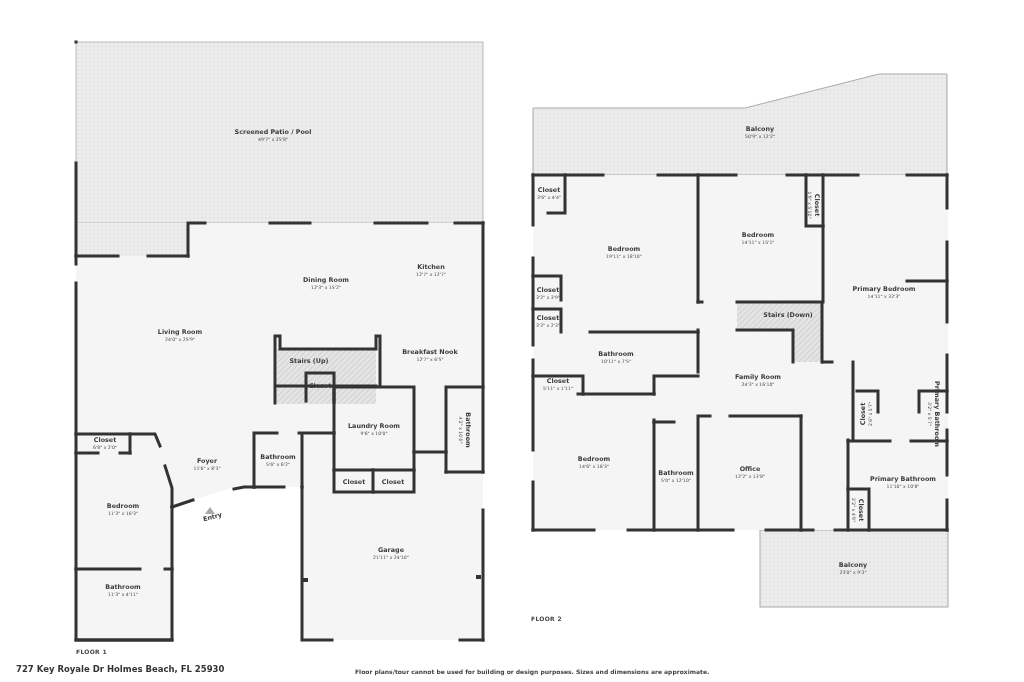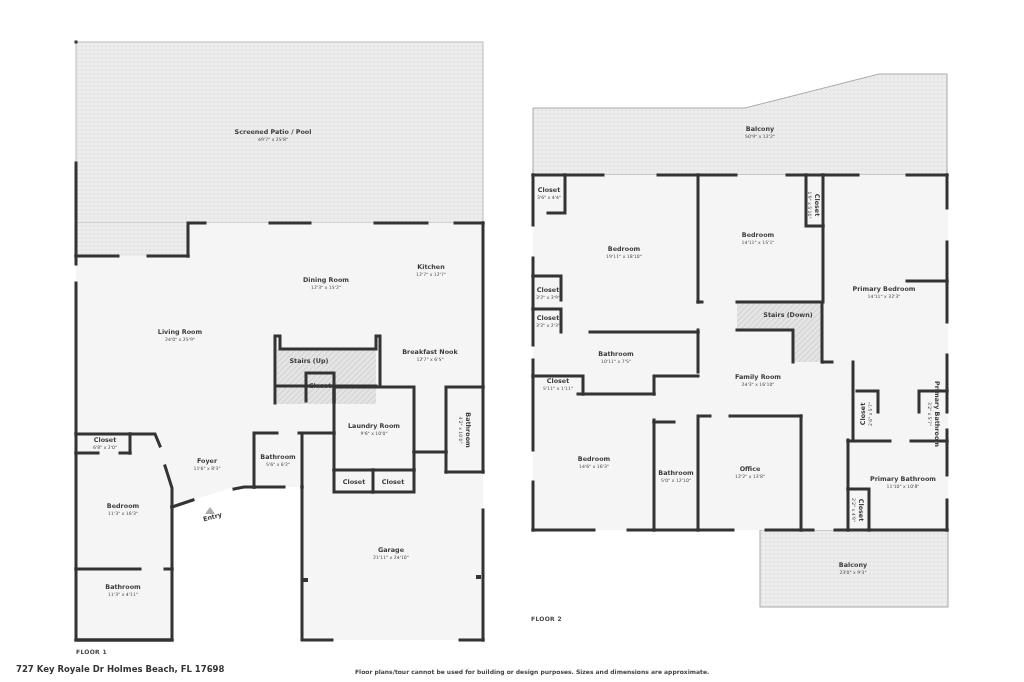--- a/index.html
+++ b/index.html
@@ -289,14 +289,14 @@
       <text class="room-dim" x="0" y="6">2'2" x 4'9"</text>
     </g>
 
     <text class="room-label" x="853" y="567">Balcony</text>
     <text class="room-dim" x="853" y="574">23'0" x 9'3"</text>
   </g>
 </svg>
 
 <div class="floor-label" style="left:76px;top:648px;">FLOOR 1</div>
 <div class="floor-label" style="left:531px;top:615px;">FLOOR 2</div>
-<div class="address">727 Key Royale Dr Holmes Beach, FL 17698</div>
+<div class="address">727 Key Royale Dr Holmes Beach, FL 25930</div>
 <div class="disclaimer">Floor plans/tour cannot be used for building or design purposes. Sizes and dimensions are approximate.</div>
 
 </body></html>

